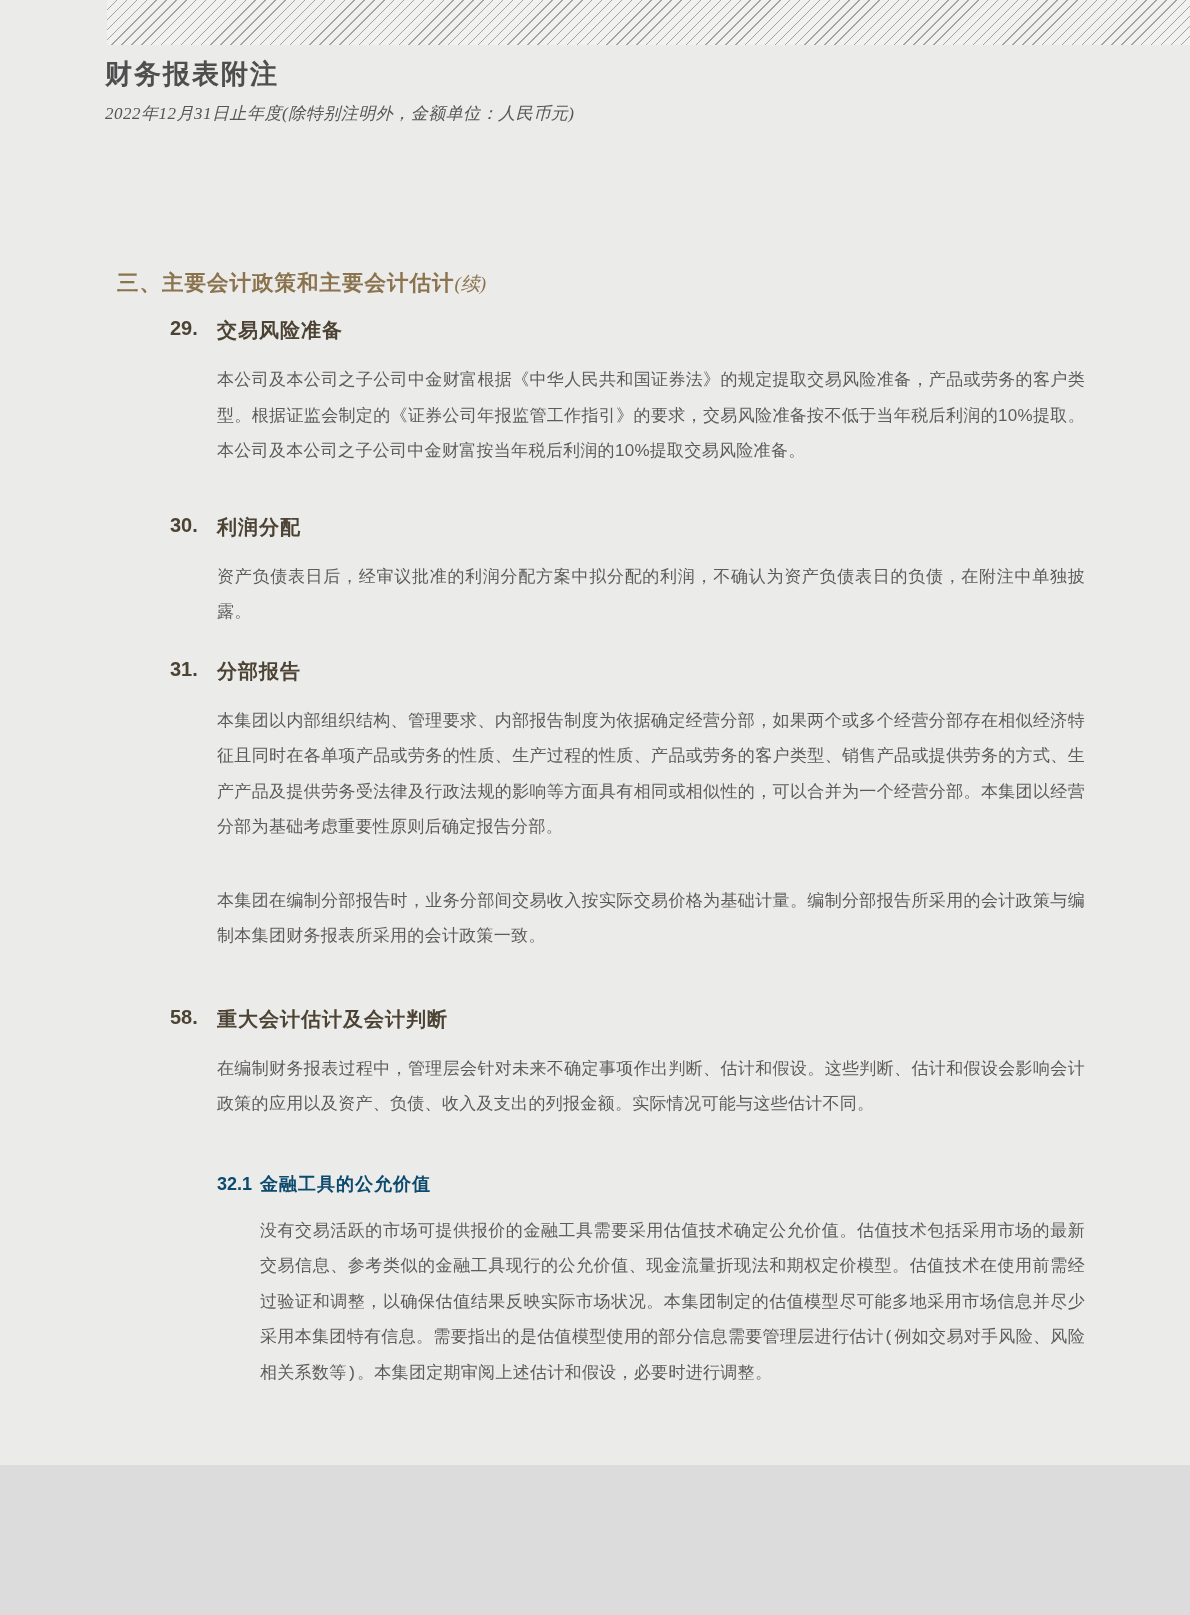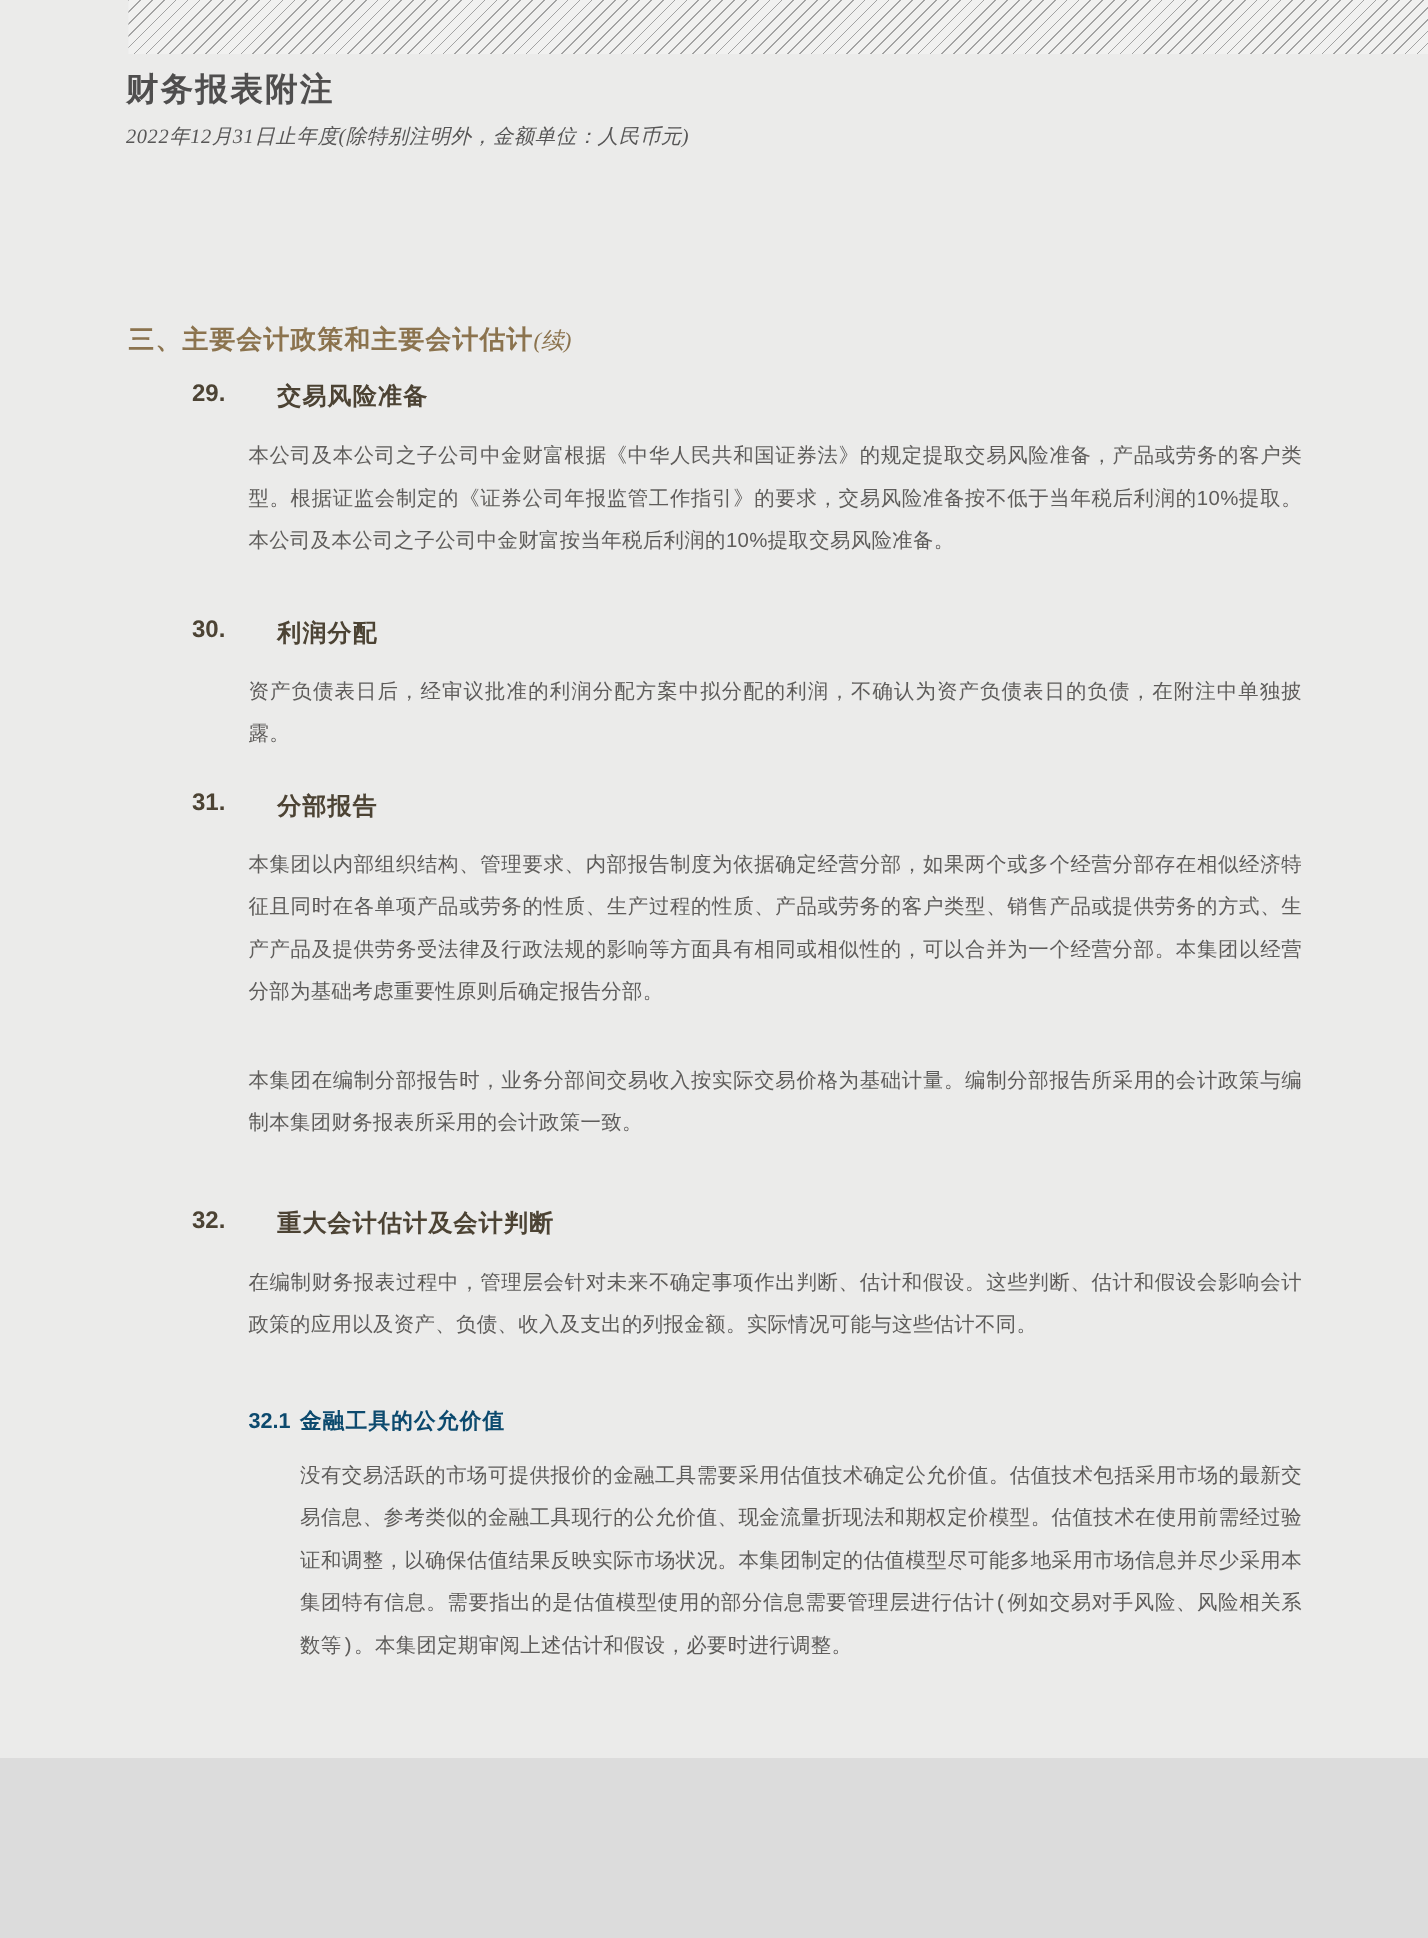--- a/index.html
+++ b/index.html
@@ -52,21 +52,21 @@
     font-style: italic;
     font-size: 17px;
     color: #575656;
     margin: 0;
     letter-spacing: 0.5px;
   }
   
   .content {
     position: absolute;
     top: 268px;
-    left: 2px;
+    left: 12px;
     right: 0;
   }
   .section-heading {
     margin: 0 105px 0 105px;
     font-size: 21.5px;
     font-weight: bold;
     color: #8b734e;
     letter-spacing: 1px;
   }
   .section-heading .suffix {
@@ -77,21 +77,20 @@
     letter-spacing: 0;
   }
   .num-heading {
     display: flex;
     margin-left: 158px;
     margin-right: 105px;
     font-size: 20px;
     font-weight: bold;
     color: #4c4334;
     letter-spacing: 1px;
-    gap: 24px;
   }
   .num-heading .num {
     width: 47px;
     flex: 0 0 47px;
     letter-spacing: 0;
   }
   .h29 { margin-top: 20px; }
   .h30 { margin-top: 45px; }
   .h31 { margin-top: 28px; }
   .h32 { margin-top: 52px; }
@@ -158,21 +157,21 @@
     <p class="para">资产负债表日后，经审议批准的利润分配方案中拟分配的利润，不确认为资产负债表日的负债，在附注中单独披露。</p>
 
     <div class="num-heading h31">
       <span class="num">31.</span>
       <span>分部报告</span>
     </div>
     <p class="para">本集团以内部组织结构、管理要求、内部报告制度为依据确定经营分部，如果两个或多个经营分部存在相似经济特征且同时在各单项产品或劳务的性质、生产过程的性质、产品或劳务的客户类型、销售产品或提供劳务的方式、生产产品及提供劳务受法律及行政法规的影响等方面具有相同或相似性的，可以合并为一个经营分部。本集团以经营分部为基础考虑重要性原则后确定报告分部。</p>
     <p class="para">本集团在编制分部报告时，业务分部间交易收入按实际交易价格为基础计量。编制分部报告所采用的会计政策与编制本集团财务报表所采用的会计政策一致。</p>
 
     <div class="num-heading h32">
-      <span class="num">32.</span>
+      <span class="num">58.</span>
       <span>重大会计估计及会计判断</span>
     </div>
     <p class="para">在编制财务报表过程中，管理层会针对未来不确定事项作出判断、估计和假设。这些判断、估计和假设会影响会计政策的应用以及资产、负债、收入及支出的列报金额。实际情况可能与这些估计不同。</p>
 
     <div class="sub-heading">
       <span class="sub-num">32.1</span><span>金融工具的公允价值</span>
     </div>
     <p class="para sub-para">没有交易活跃的市场可提供报价的金融工具需要采用估值技术确定公允价值。估值技术包括采用市场的最新交易信息、参考类似的金融工具现行的公允价值、现金流量折现法和期权定价模型。估值技术在使用前需经过验证和调整，以确保估值结果反映实际市场状况。本集团制定的估值模型尽可能多地采用市场信息并尽少采用本集团特有信息。需要指出的是估值模型使用的部分信息需要管理层进行估计(例如交易对手风险、风险相关系数等)。本集团定期审阅上述估计和假设，必要时进行调整。</p>
 
   </div>

